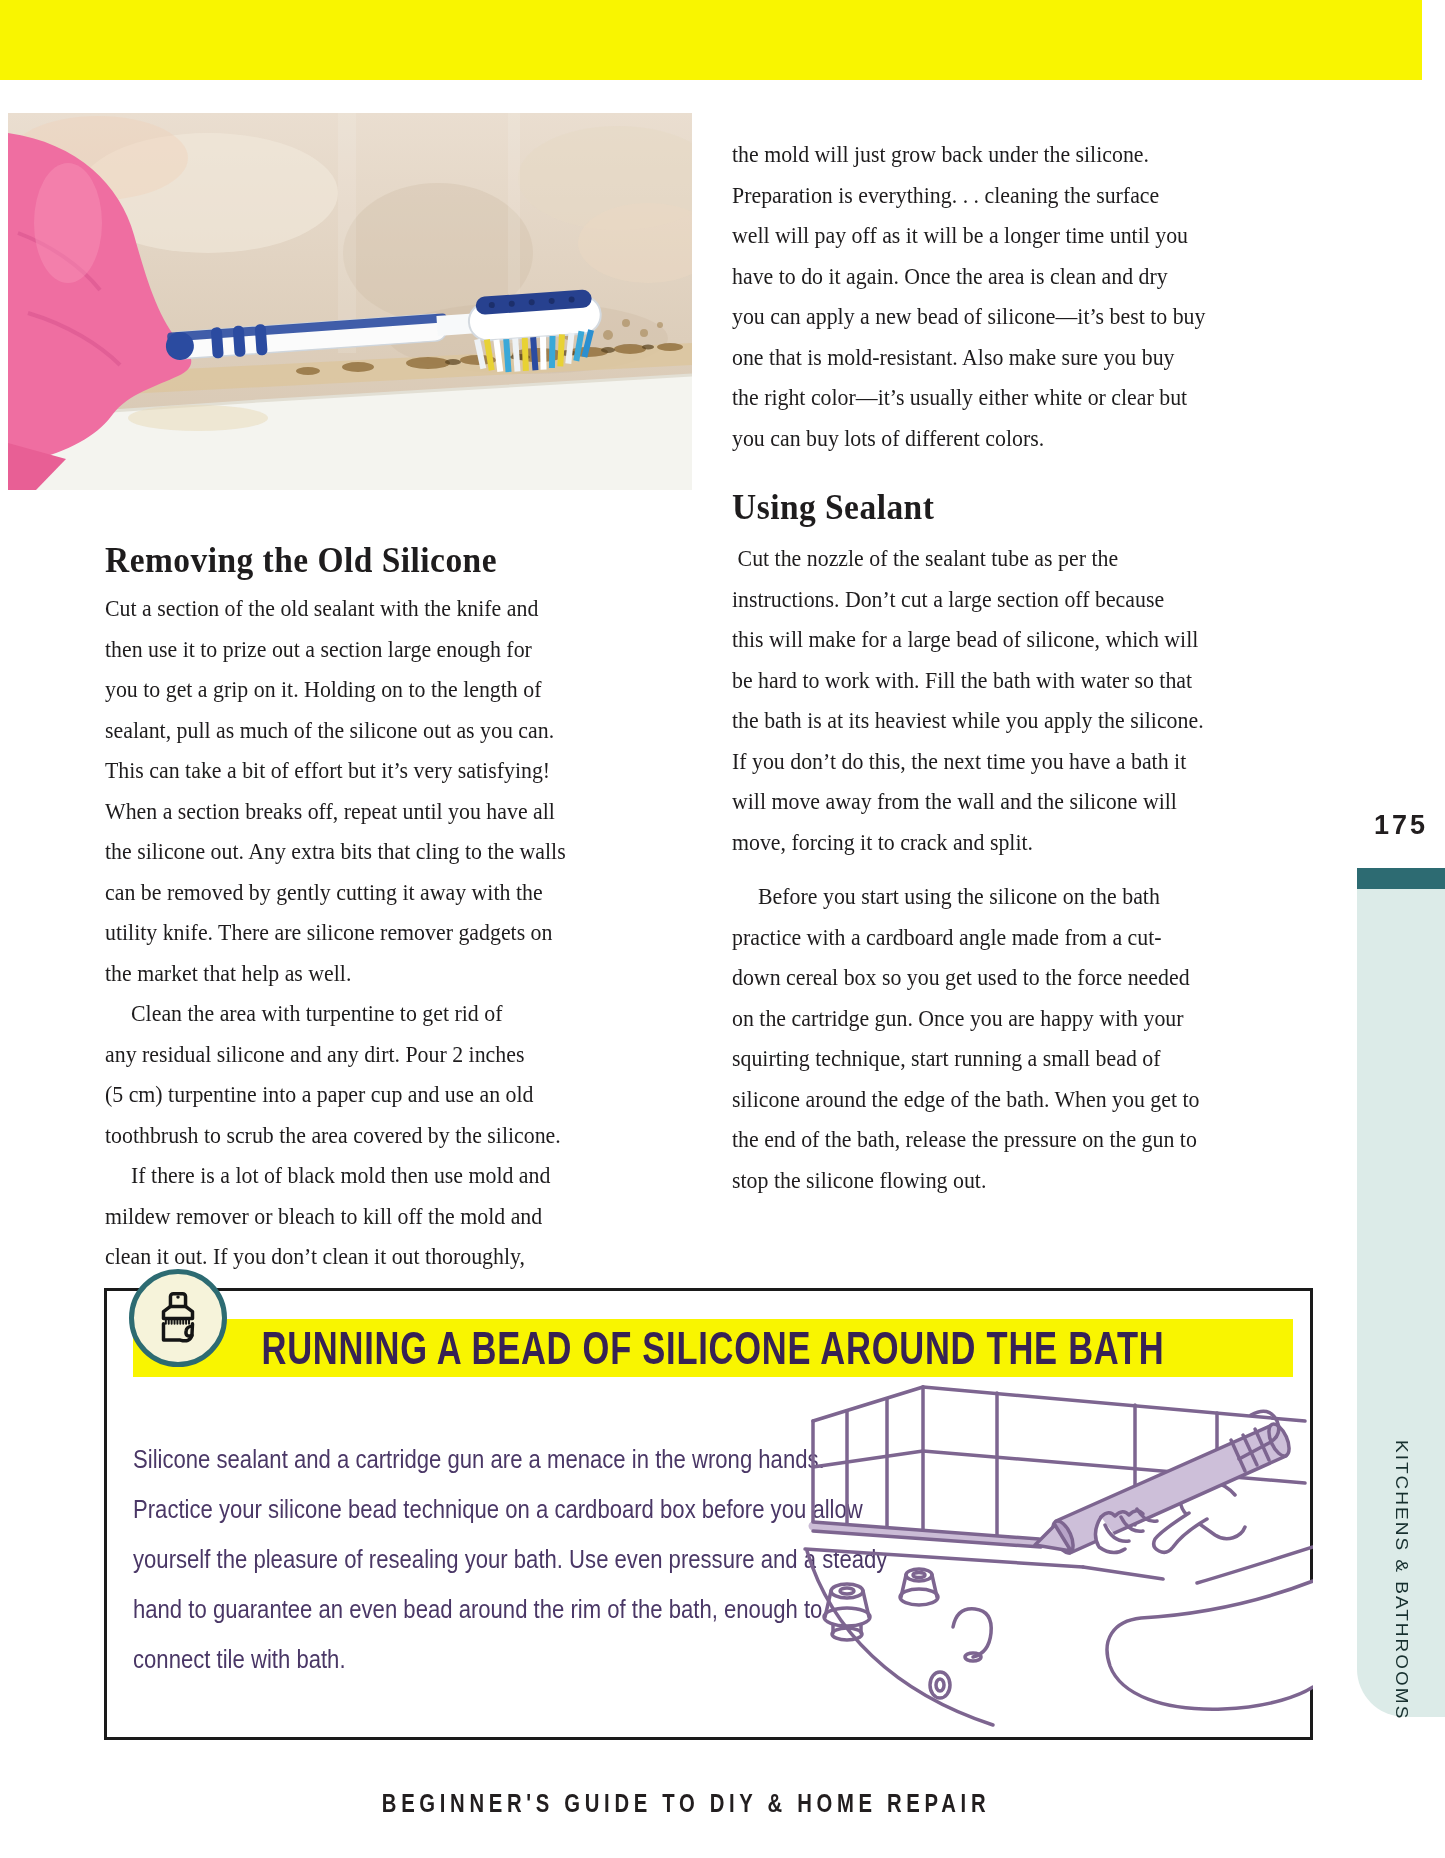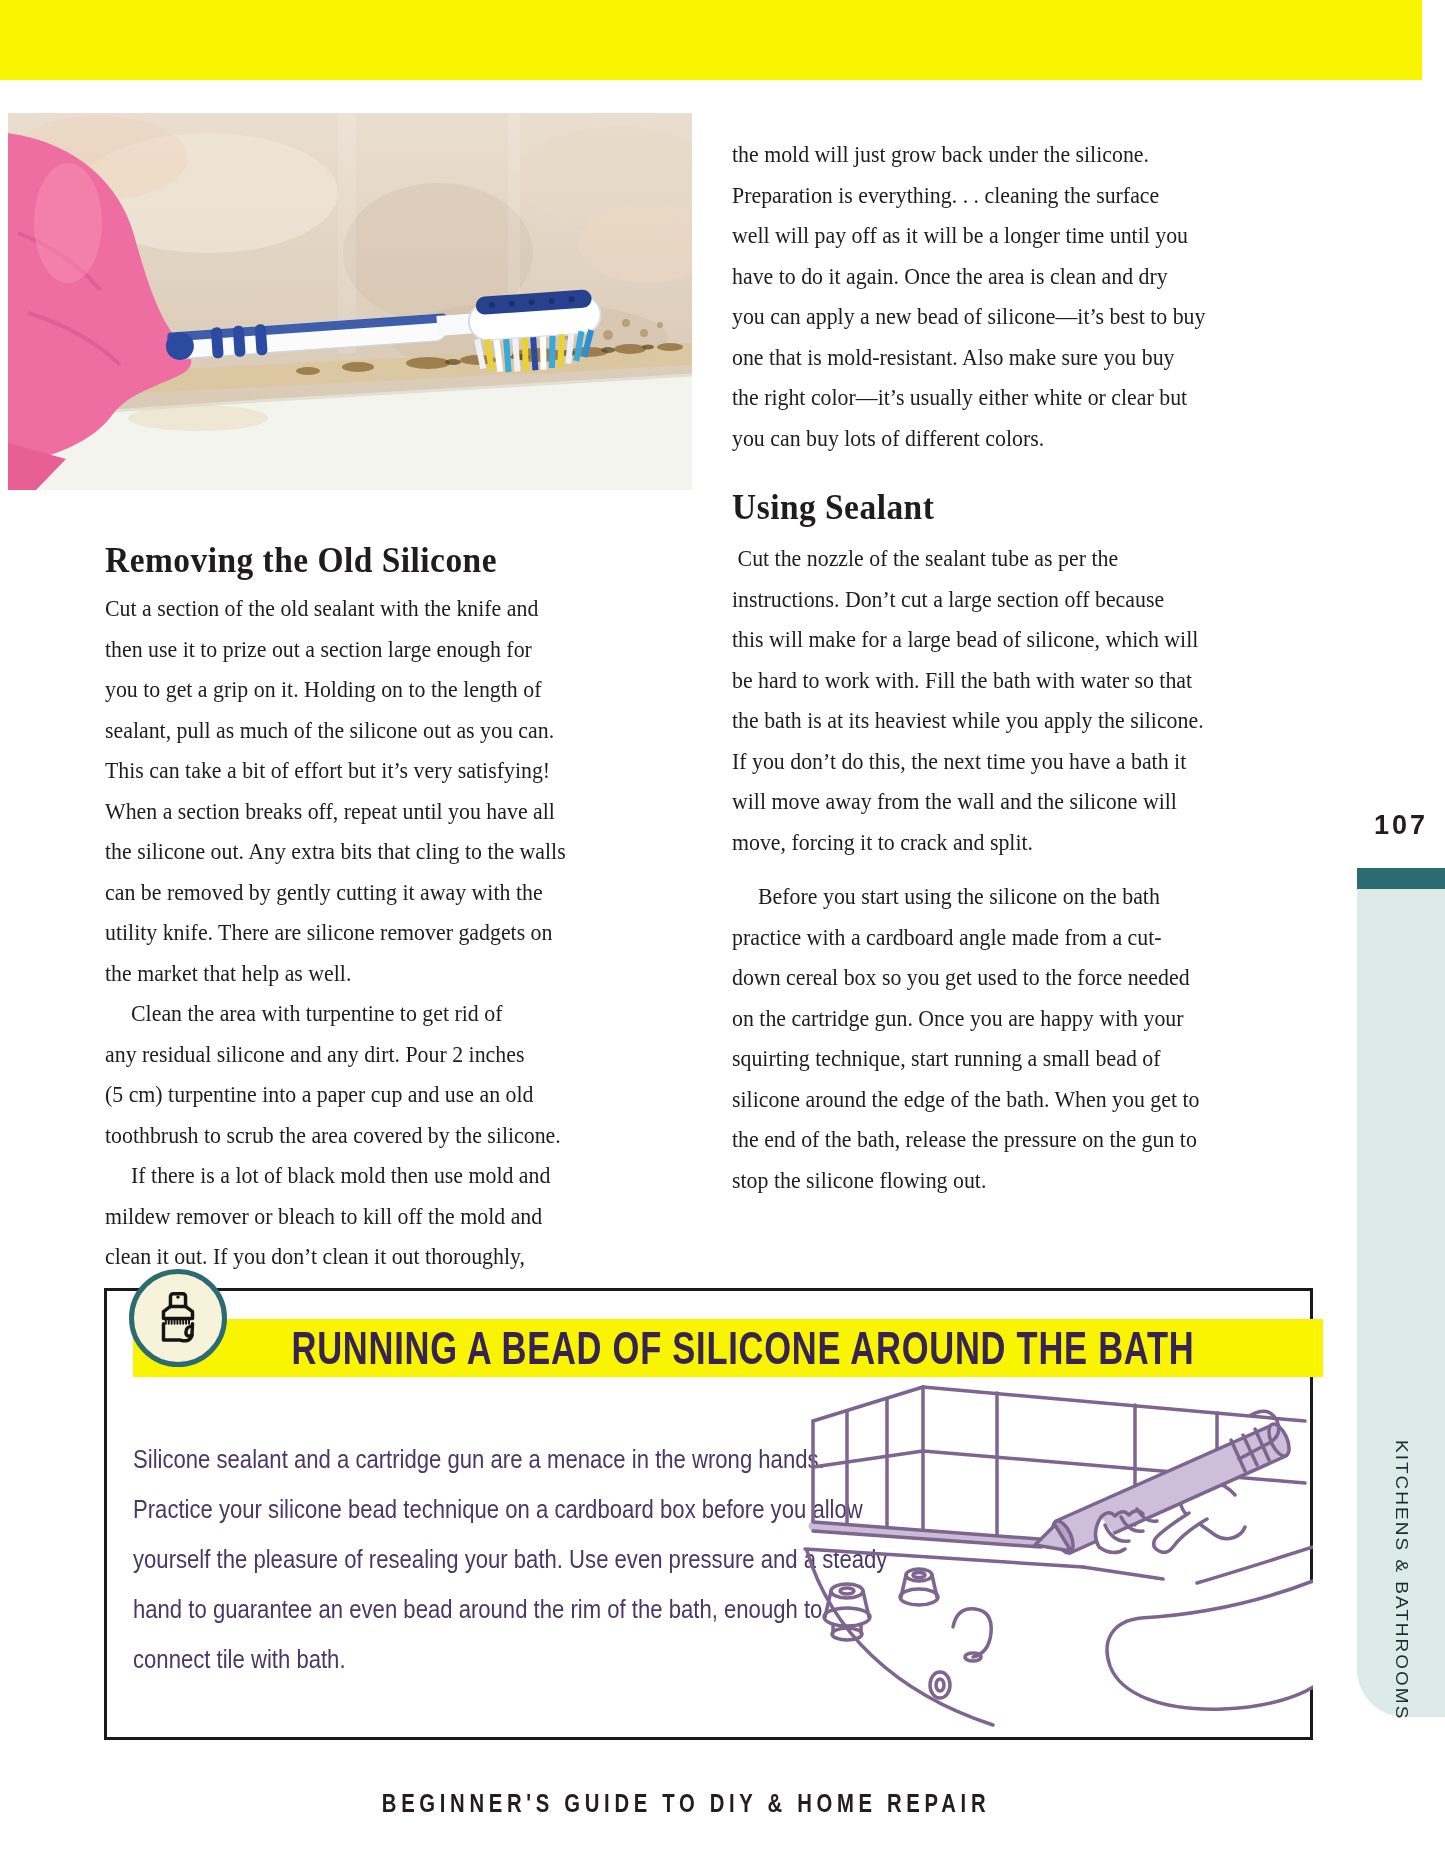--- a/index.html
+++ b/index.html
@@ -33,21 +33,21 @@
              border-radius:0 0 0 48px;}
   .sidetab{left:1357px;top:1450px;width:88px;height:260px;display:flex;
            align-items:center;justify-content:center;}
   .sidetab span{writing-mode:vertical-rl;font-family:"Liberation Sans",sans-serif;
            font-size:19px;letter-spacing:2px;color:#17302f;transform:scaleX(.85);white-space:nowrap;}
 
   
   .callout{left:104px;top:1288px;width:1209px;height:452px;border:3px solid #1a1a1a;
            background:#ffffff;box-sizing:border-box;}
   .band{position:absolute;left:26px;top:28px;width:1160px;height:58px;background:#f9f500;
-        display:flex;align-items:center;justify-content:center;padding-left:30px;}
+        display:flex;align-items:center;justify-content:center;}
   .band span{font-family:"Liberation Sans",sans-serif;font-weight:bold;font-size:46px;
         color:#372254;letter-spacing:1px;transform:scaleX(.75);white-space:nowrap;}
   .badge{position:absolute;left:22px;top:-22px;width:98px;height:98px;border-radius:50%;
         background:#f6f3da;border:5px solid #2d6b72;box-sizing:border-box;display:flex;
         align-items:center;justify-content:center;z-index:2;}
   .callout-body{position:absolute;left:26px;top:143px;font-family:"Liberation Sans",sans-serif;
         font-size:26px;line-height:50px;color:#4a3766;white-space:pre;
         transform:scaleX(.85);transform-origin:0 0;}
   .illo{position:absolute;left:676px;top:94px;width:530px;height:350px;}
 
@@ -197,21 +197,21 @@
     <p class="indent mt">Before you start using the silicone on the bath
 practice with a cardboard angle made from a cut-
 down cereal box so you get used to the force needed
 on the cartridge gun. Once you are happy with your
 squirting technique, start running a small bead of
 silicone around the edge of the bath. When you get to
 the end of the bath, release the pressure on the gun to
 stop the silicone flowing out.</p>
   </div>
 
-  <div class="abs pagenum">107</div>
+  <div class="abs pagenum">175</div>
   <div class="abs tealbar"></div>
   <div class="abs mintstrip"></div>
   <div class="abs sidetab">
     <span>KITCHENS &amp; BATHROOMS</span>
   </div>
 
   <div class="abs callout">
     <div class="badge">
       <svg width="58" height="58" viewBox="0 0 100 100">
         <g fill="none" stroke="#151515" stroke-width="6" stroke-linejoin="round" stroke-linecap="round">

